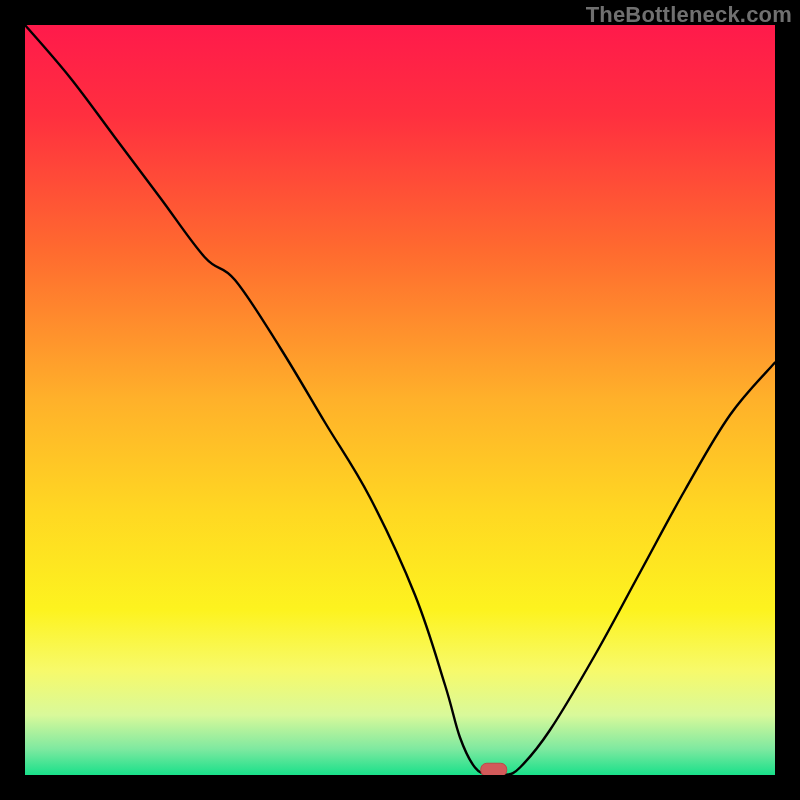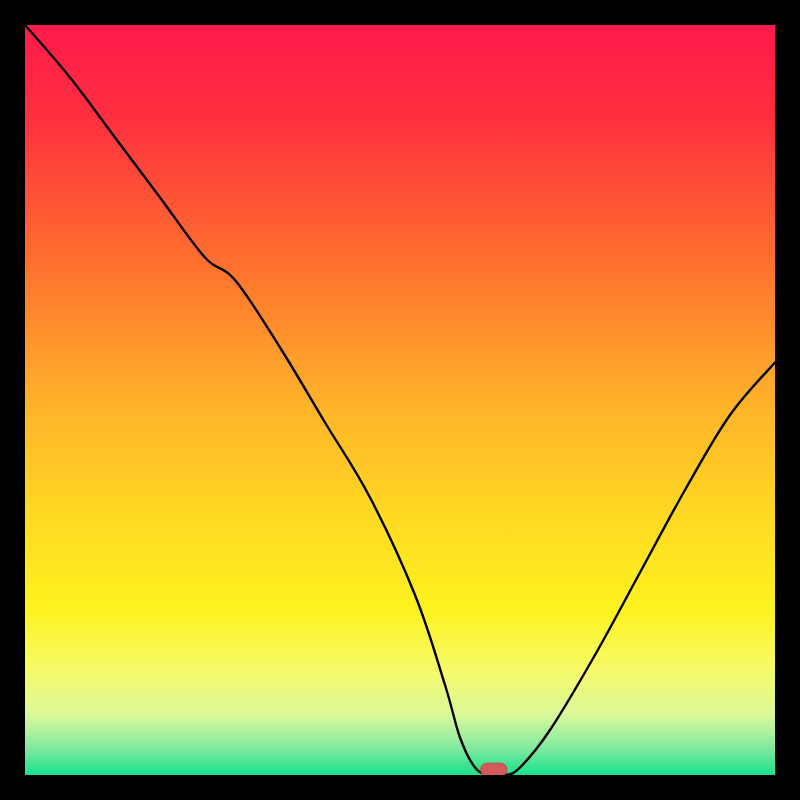--- a/index.html
+++ b/index.html
@@ -47,20 +47,21 @@
     position: absolute;
     left: 0;
     top: 0;
   }
 </style>
 </head>
 <body>
 
 <div class="frame">
 
+  <div class="watermark">TheBottleneck.com</div>
 
   <div class="plot-outer">
     <div class="plot-inner">
       <svg id="chart-svg" width="750" height="750" viewBox="0 0 750 750">
         <defs>
           <linearGradient id="bg-grad" x1="0" y1="0" x2="0" y2="1">
               <stop offset="0.00%" stop-color="#ff1a4b"></stop>
               <stop offset="12.00%" stop-color="#ff2f3f"></stop>
               <stop offset="30.00%" stop-color="#ff6a2f"></stop>
               <stop offset="50.00%" stop-color="#ffb12a"></stop>

